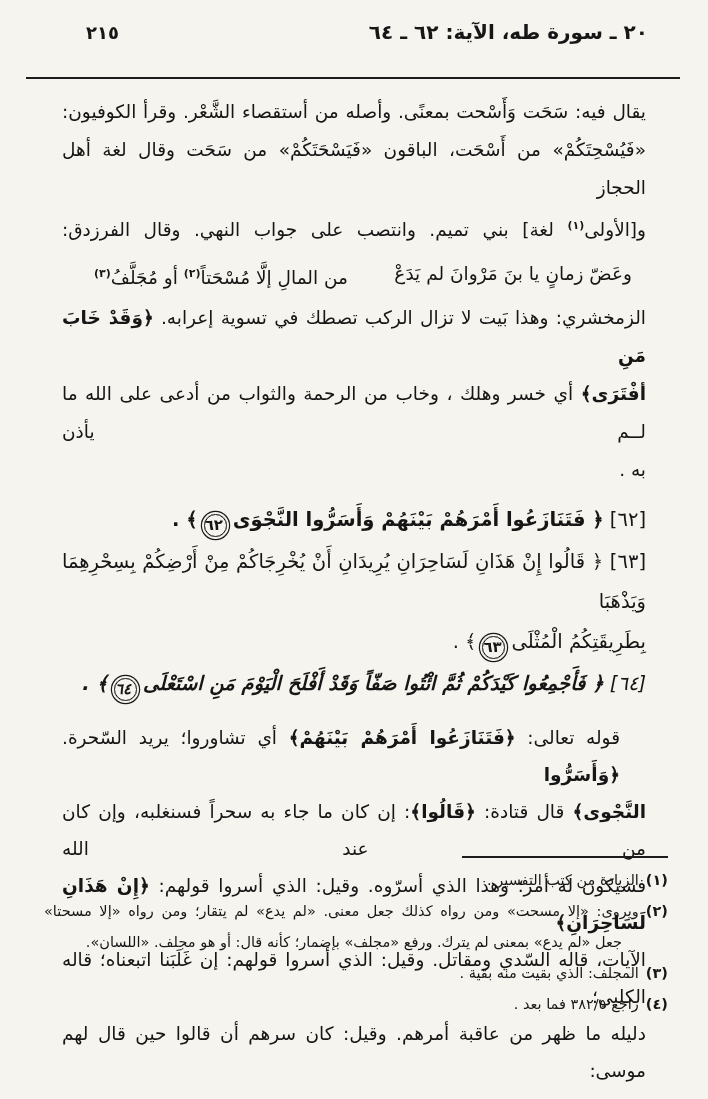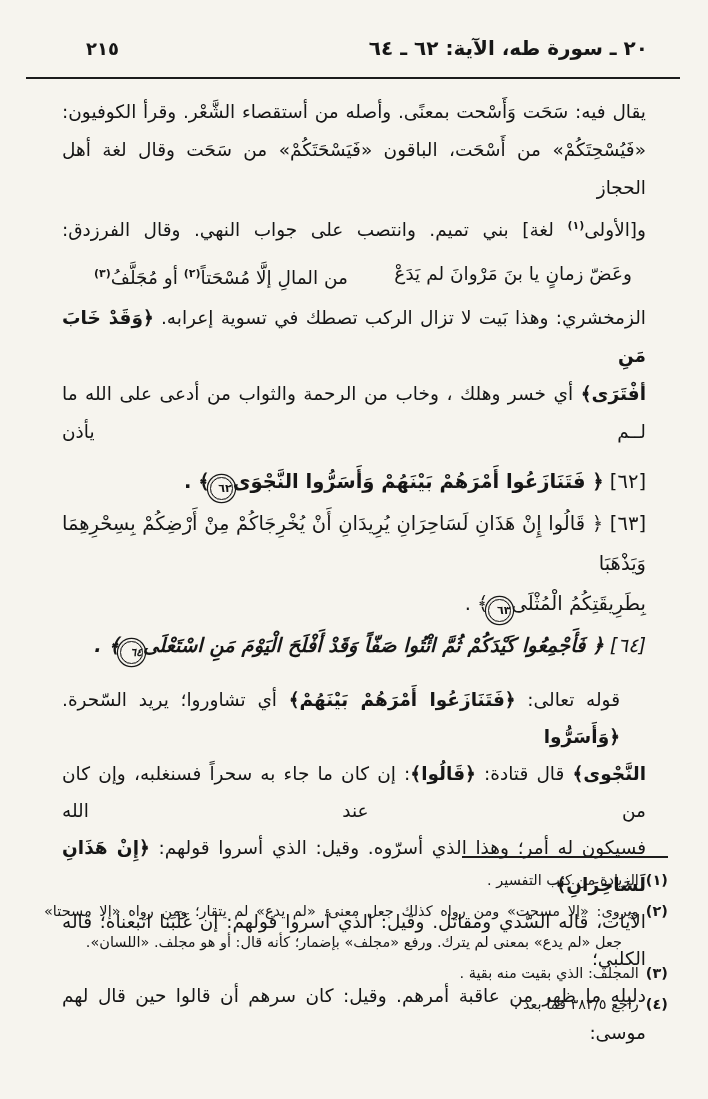--- a/index.html
+++ b/index.html
@@ -4,21 +4,21 @@
 <style>
   html,body{margin:0;padding:0;}
   .page{
     width:708px;height:1099px;position:relative;overflow:hidden;
     background:#f6f4ee;
     color:#161616;
     font-family:"DejaVu Sans",sans-serif;
     direction:rtl;
   }
   
-  .hdr{position:absolute;top:36px;right:60px;left:60px;height:28px;}
+  .hdr{position:absolute;top:20px;right:60px;left:60px;height:28px;}
   .page-num{position:absolute;left:26px;top:2px;font-size:18px;font-weight:bold;letter-spacing:2px;}
   .hdr-title{text-align:right;padding-left:55px;font-size:20px;font-weight:bold;}
   .hdr-rule{position:absolute;top:77px;right:28px;left:26px;border-top:2px solid #1c1c1c;}
   
   .content{position:absolute;top:93px;right:62px;width:584px;font-size:18.5px;}
   .line{line-height:38px;text-align:justify;text-align-last:justify;white-space:normal;}
   .line.start{text-align:right;text-align-last:right;}
   sup.fnref{font-size:11px;vertical-align:7px;font-weight:bold;}
   
   .couplet{display:flex;justify-content:space-between;line-height:42px;margin-top:4px;padding-right:14px;padding-left:32px;}
@@ -30,26 +30,26 @@
   .verse-just{line-height:40px;text-align:justify;text-align-last:justify;font-size:19.5px;}
   .verse-cont{line-height:40px;text-align:right;text-align-last:right;font-size:19.5px;padding-left:84px;}
   .vref{font-weight:400;}
   .v62{margin-top:9px;}
   .v64{line-height:44px;font-style:italic;}
   .commentary{margin-top:13px;}
   .commentary .line{line-height:37px;}
   .indent1{padding-right:26px;}
   
   .ayah-mark{
-    display:inline-flex;align-items:center;justify-content:flex-start;
+    display:inline-flex;align-items:center;justify-content:flex-end;
     width:21px;height:21px;border-radius:50%;
     border:1.5px solid #161616;
     box-shadow:0 0 0 2px #f6f4ee,0 0 0 3.2px #161616;
-    font-size:11px;font-weight:bold;line-height:1;
-    margin:0 0;vertical-align:-4px;
+    font-size:15px;font-weight:bold;line-height:1;
+    margin:0 6px;vertical-align:-4px;
   }
   
   .fns{position:absolute;top:856px;right:40px;left:44px;font-size:14.5px;}
   .fn-rule{width:206px;border-top:2px solid #1c1c1c;margin-bottom:7px;}
   .fn{line-height:31px;text-align:right;text-align-last:right;}
   .fn.just{text-align:justify;text-align-last:justify;}
   .fn .hang{padding-right:46px;}
   .fn-num{font-weight:bold;margin-left:7px;}
 </style>
 </head>
@@ -72,20 +72,21 @@
     </div>
 
     <div class="couplet">
       <div class="hemi">وعَضّ زمانٍ يا بنَ مَرْوانَ لم يَدَعْ</div>
       <div class="hemi"><span>من المالِ إلَّا مُسْحَتاً</span><sup class="fnref">(٢)</sup><span> أو مُجَلَّفُ</span><sup class="fnref">(٣)</sup></div>
     </div>
 
     <div>
       <div class="line"><span>الزمخشري: وهذا بَيت لا تزال الركب تصطك في تسوية إعرابه. </span><span class="q">﴿وَقَدْ خَابَ مَنِ</span></div>
       <div class="line"><span class="q">أفْتَرَى﴾</span><span> أي خسر وهلك ، وخاب من الرحمة والثواب من أدعى على الله ما لــم يأذن</span></div>
+      <div class="line start">به .</div>
     </div>
 
     <div class="verse v62">
       <span class="vref">[٦٢]</span>
       <span class="vtxt">﴿ فَتَنَازَعُوا أَمْرَهُمْ بَيْنَهُمْ وَأَسَرُّوا النَّجْوَى</span><span class="ayah-mark">
           <span>٦٢</span>
         </span><span class="vtxt">﴾ .</span>
     </div>
 
     <div>

